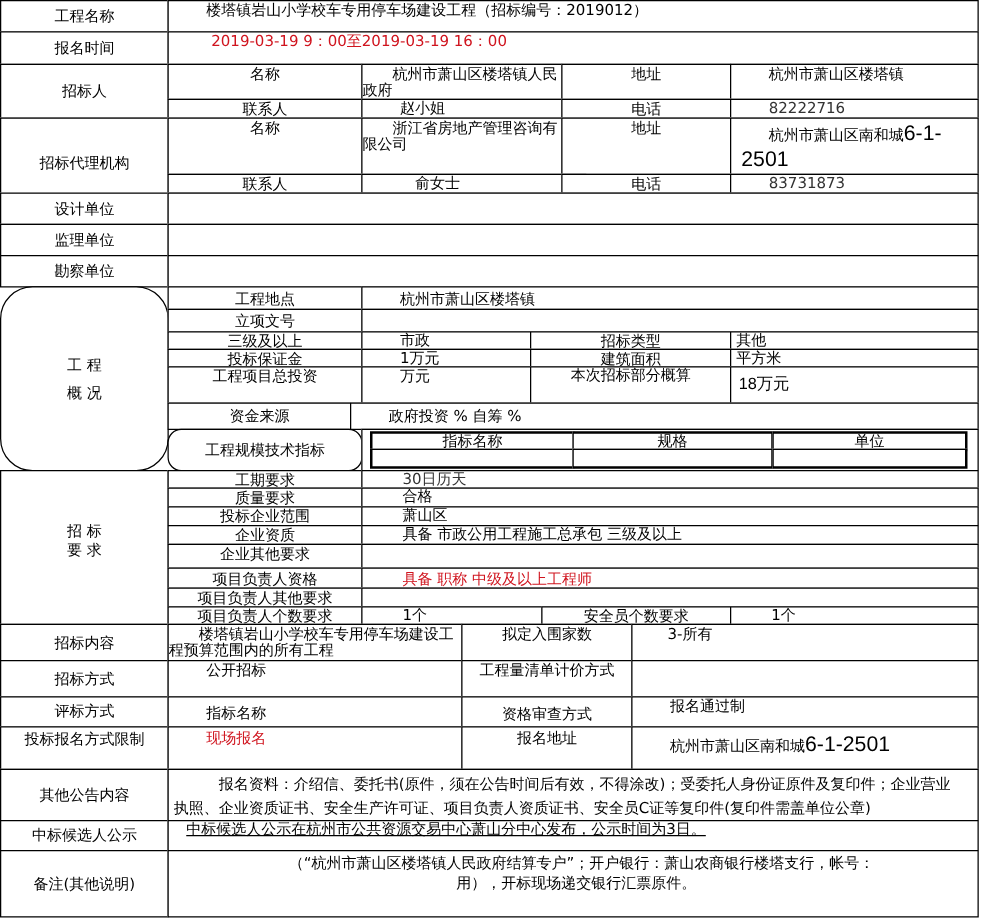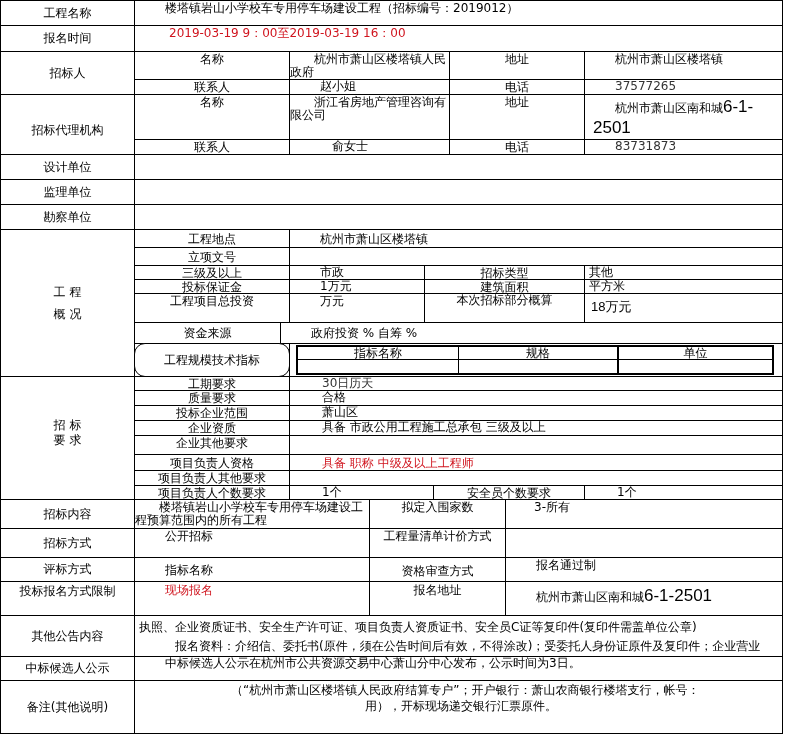--- a/index.html
+++ b/index.html
@@ -26,40 +26,40 @@
 <div class="c red" style="left:135px;top:26px;width:649px;height:27px;padding-left:34px;padding-top:1px;">2019-03-19 9：00至2019-03-19 16：00</div>
 
 <div class="c ctr" style="left:1px;top:52px;width:135px;height:44px;">招标人</div>
 <div class="c top" style="left:135px;top:52px;width:156px;height:29px;">名称</div>
 <div class="c ind" style="left:290px;top:52px;width:161px;height:29px;padding-top:1px;">杭州市萧山区楼塔镇人民政府</div>
 <div class="c top" style="left:450px;top:52px;width:136px;height:29px;">地址</div>
 <div class="c" style="left:585px;top:52px;width:199px;height:29px;padding-left:30px;padding-top:1px;">杭州市萧山区楼塔镇</div>
 <div class="c top" style="left:135px;top:80px;width:156px;height:16px;">联系人</div>
 <div class="c" style="left:290px;top:80px;width:161px;height:16px;padding-left:30px;">赵小姐</div>
 <div class="c top" style="left:450px;top:80px;width:136px;height:16px;">电话</div>
-<div class="c" style="left:585px;top:80px;width:199px;height:16px;padding-left:30px;color:#333;">37577265</div>
+<div class="c" style="left:585px;top:80px;width:199px;height:16px;padding-left:30px;color:#333;">82222716</div>
 
 <div class="c ctr" style="left:1px;top:95px;width:135px;height:73px;">招标代理机构</div>
 <div class="c top" style="left:135px;top:95px;width:156px;height:46px;">名称</div>
 <div class="c ind" style="left:290px;top:95px;width:161px;height:46px;padding-top:1px;">浙江省房地产管理咨询有限公司</div>
 <div class="c top" style="left:450px;top:95px;width:136px;height:46px;">地址</div>
 <div class="c" style="left:585px;top:95px;width:199px;height:46px;padding-left:8px;padding-top:2px;line-height:20px;"><span style="padding-left:22px;">杭州市萧山区南和城</span><span class="big">6-1-2501</span></div>
 <div class="c top" style="left:135px;top:140px;width:156px;height:16px;">联系人</div>
 <div class="c" style="left:290px;top:140px;width:180px;height:16px;padding-left:42px;">俞女士</div>
 <div class="c top" style="left:450px;top:140px;width:136px;height:16px;">电话</div>
 <div class="c" style="left:585px;top:140px;width:199px;height:16px;padding-left:30px;color:#333;">83731873</div>
 
 <div class="c ctr" style="left:1px;top:155px;width:135px;height:26px;">设计单位</div>
 <div class="c" style="left:135px;top:155px;width:649px;height:26px;"></div>
 <div class="c ctr" style="left:1px;top:180px;width:135px;height:26px;">监理单位</div>
 <div class="c" style="left:135px;top:180px;width:649px;height:26px;"></div>
 <div class="c ctr" style="left:1px;top:205px;width:135px;height:26px;">勘察单位</div>
 <div class="c" style="left:135px;top:205px;width:649px;height:26px;"></div>
 
-<div class="c lbl-v" style="left:1px;top:230px;width:135px;height:148px;line-height:22px;">
+<div class="c lbl-v" style="left:1px;top:230px;width:135px;height:148px;line-height:22px;border-radius:26px;">
   <span>工 程</span>
   <span>概 况</span>
 </div>
 <div class="c top" style="left:135px;top:230px;width:156px;height:19px;padding-top:3px;">工程地点</div>
 <div class="c" style="left:290px;top:230px;width:494px;height:19px;padding-left:30px;padding-top:3px;">杭州市萧山区楼塔镇</div>
 <div class="c top" style="left:135px;top:248px;width:156px;height:19px;padding-top:3px;">立项文号</div>
 <div class="c" style="left:290px;top:248px;width:494px;height:19px;"></div>
 <div class="c top" style="left:135px;top:266px;width:156px;height:15px;">三级及以上</div>
 <div class="c" style="left:290px;top:266px;width:136px;height:15px;padding-left:30px;">市政</div>
 <div class="c top" style="left:425px;top:266px;width:161px;height:15px;">招标类型</div>
@@ -122,24 +122,24 @@
 <div class="c ctr" style="left:370px;top:558px;width:137px;height:25px;padding-top:4px;">资格审查方式</div>
 <div class="c" style="left:506px;top:558px;width:278px;height:25px;padding-left:30px;padding-top:1px;">报名通过制</div>
 
 <div class="c top" style="left:1px;top:582px;width:135px;height:35px;padding:2px 18px 0;line-height:14px;">投标报名方式限制</div>
 <div class="c red" style="left:135px;top:582px;width:236px;height:35px;padding-left:30px;padding-top:2px;">现场报名</div>
 <div class="c top" style="left:370px;top:582px;width:137px;height:35px;padding-top:2px;">报名地址</div>
 <div class="c" style="left:506px;top:582px;width:278px;height:35px;padding-left:30px;padding-top:4px;line-height:20px;"><span>杭州市萧山区南和城</span><span class="big">6-1-2501</span></div>
 
 <div class="c ctr" style="left:1px;top:616px;width:135px;height:42px;">其他公告内容</div>
 <div class="c" style="left:135px;top:616px;width:649px;height:42px;padding-left:4px;padding-top:2px;line-height:19px;font-size:12px;white-space:nowrap;">
+  <div style="padding-left:36px;">报名资料：介绍信、委托书(原件，须在公告时间后有效，不得涂改)；受委托人身份证原件及复印件；企业营业</div>
   <div>执照、企业资质证书、安全生产许可证、项目负责人资质证书、安全员C证等复印件(复印件需盖单位公章)</div>
-  <div style="padding-left:36px;">报名资料：介绍信、委托书(原件，须在公告时间后有效，不得涂改)；受委托人身份证原件及复印件；企业营业</div>
 </div>
 
 <div class="c ctr" style="left:1px;top:657px;width:135px;height:25px;">中标候选人公示</div>
-<div class="c" style="left:135px;top:657px;width:649px;height:25px;padding-left:30px;padding-top:0;">中标候选人公示在杭州市公共资源交易中心萧山分中心发布，公示时间为3日。</div>
+<div class="c" style="left:135px;top:657px;width:649px;height:25px;padding-left:14px;padding-top:0;text-decoration:underline;">中标候选人公示在杭州市公共资源交易中心萧山分中心发布，公示时间为3日。</div>
 
 <div class="c ctr" style="left:1px;top:681px;width:135px;height:54px;">备注(其他说明)</div>
 <div class="c" style="left:135px;top:681px;width:649px;height:54px;padding-left:8px;padding-top:1px;line-height:16px;white-space:nowrap;">
   <div style="padding-left:88px;">（“杭州市萧山区楼塔镇人民政府结算专户”；开户银行：萧山农商银行楼塔支行，帐号：</div>
   <div style="padding-left:222px;">用），开标现场递交银行汇票原件。</div>
 </div>
 
 </body></html>

